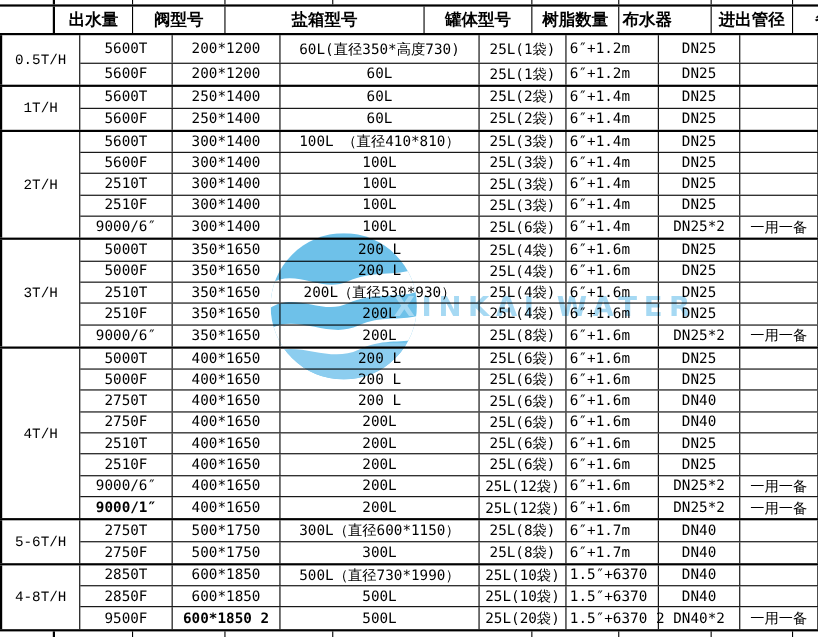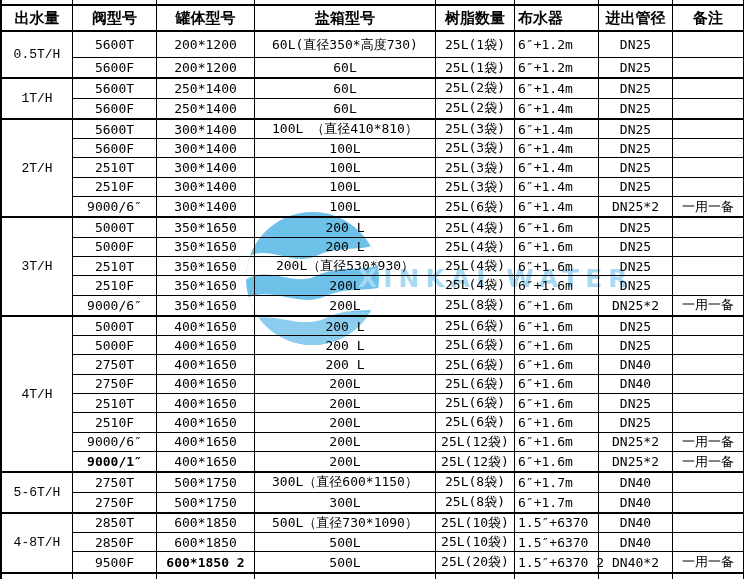--- a/index.html
+++ b/index.html
@@ -34,21 +34,21 @@
   #tbl { position:relative; z-index:1; width:744px; }
   .r { display:flex; width:744px; }
   .c {
     flex:0 0 auto;
     border-right:1px solid #000;
     display:flex; align-items:center; justify-content:center;
     white-space:nowrap; overflow:visible;
     font-size:13px;
   }
   .c.left { justify-content:flex-start; padding-left:3px; }
-  .edge-l { border-left:2px solid #000; }
+  .edge-l { border-left:2px solid #000;margin-left:48px; }
   
   #strip-top { height:4px; }
   #strip-top .c { border-top:none; }
   
   #hdr { height:28px; border-top:2px solid #000; border-bottom:2px solid #000; font-weight:bold; }
   #hdr .c { font-size:15px; font-family:"DejaVu Sans","Liberation Sans",sans-serif; }
   
   .group { display:flex; width:744px; border-bottom:2px solid #000; }
   .glabel {
     flex:0 0 73px;
@@ -92,22 +92,22 @@
         <div class="c" style="width: 98px;"></div>
         <div class="c" style="width: 181px;"></div>
         <div class="c" style="width: 79px;"></div>
         <div class="c left" style="width: 84px;"></div>
         <div class="c" style="width: 74px;"></div>
         <div class="c" style="width: 71px;"></div>
       </div>
     <div class="r" id="hdr">
         <div class="c edge-l" style="width: 73px;">出水量</div>
         <div class="c" style="width: 84px;">阀型号</div>
+        <div class="c" style="width: 181px;">盐箱型号</div>
         <div class="c" style="width: 98px;">罐体型号</div>
-        <div class="c" style="width: 181px;">盐箱型号</div>
         <div class="c" style="width: 79px;">树脂数量</div>
         <div class="c left" style="width: 84px;">布水器</div>
         <div class="c" style="width: 74px;">进出管径</div>
         <div class="c" style="width: 71px;">备注</div>
       </div>
     <div id="groups">
         <div class="group">
           <div class="glabel">0.5T/H</div>
           <div class="grows">
             <div class="row tall">
@@ -352,21 +352,21 @@
               <div class="c" style="width: 71px;"></div>
             </div>
           </div>
         </div>
         <div class="group">
           <div class="glabel">4-8T/H</div>
           <div class="grows">
             <div class="row">
               <div class="c" style="width: 84px;">2850T</div>
               <div class="c" style="width: 98px;">600*1850</div>
-              <div class="c" style="width: 181px;">500L（直径730*1090）</div>
+              <div class="c" style="width: 181px;">500L（直径730*1990）</div>
               <div class="c" style="width: 79px;">25L(10袋)</div>
               <div class="c left" style="width: 84px;">1.5″+6370</div>
               <div class="c" style="width: 74px;">DN40</div>
               <div class="c" style="width: 71px;"></div>
             </div>
             <div class="row">
               <div class="c" style="width: 84px;">2850F</div>
               <div class="c" style="width: 98px;">600*1850</div>
               <div class="c" style="width: 181px;">500L</div>
               <div class="c" style="width: 79px;">25L(10袋)</div>

